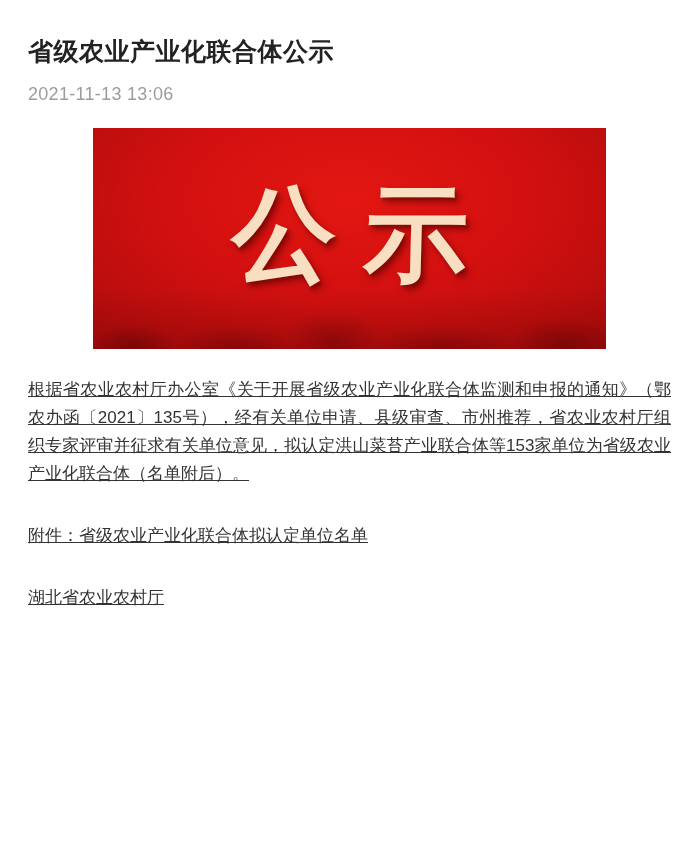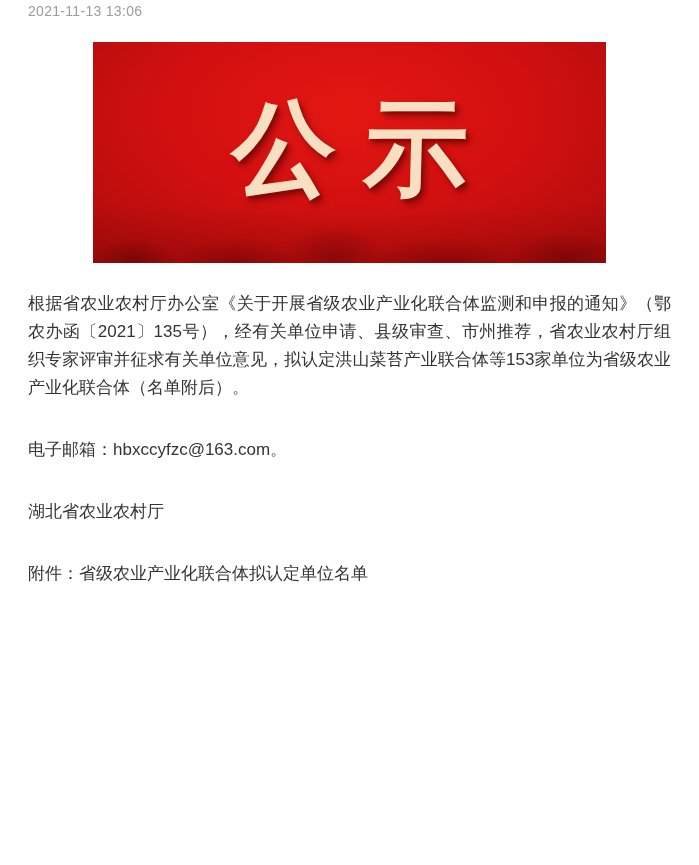--- a/index.html
+++ b/index.html
@@ -19,22 +19,22 @@
   }
   .article-title {
     margin: 36px 0 0 0;
     font-size: 25px;
     line-height: 1.25;
     font-weight: bold;
     color: #222222;
     letter-spacing: 0.5px;
   }
   .publish-date {
-    margin-top: 3px;
-    font-size: 14px;
+    margin-top: 17px;
+    font-size: 18px;
     color: #9c9c9c;
     letter-spacing: 0.3px;
   }
   .banner {
     position: relative;
     width: 513px;
     height: 221px;
     margin: 23px auto 0 auto;
     background:
       radial-gradient(ellipse 75% 95% at 50% 32%,
@@ -78,37 +78,38 @@
       2px 3px 2px rgba(130, 15, 0, 0.45);
     white-space: nowrap;
   }
   .body-text p {
     font-size: 17px;
     line-height: 28px;
     color: #333333;
     text-align: justify;
     margin: 34px 0 0 0;
     word-break: break-all;
+    text-decoration: underline;
   }
   .body-text p.first {
     margin-top: 27px;
   }
 </style>
 </head>
 <body>
 
 <div class="page">
 
+  <h1 class="article-title">省级农业产业化联合体公示</h1>
 
   <div class="publish-date">2021-11-13 13:06</div>
 
   <div class="banner" style="--banner-base: #d21010; --banner-highlight: #e31712; --banner-edge: #aa0b0b; --banner-text: #f8dfc1;">
     <span class="banner-text">公示</span>
   </div>
 
   <div class="body-text">
     <p class="first">根据省农业农村厅办公室《关于开展省级农业产业化联合体监测和申报的通知》（鄂农办函〔2021〕135号），经有关单位申请、县级审查、市州推荐，省农业农村厅组织专家评审并征求有关单位意见，拟认定洪山菜苔产业联合体等153家单位为省级农业产业化联合体（名单附后）。</p>
-    <p>电子邮箱：hbxccyfzc@163.com。</p>
+    <p>附件：省级农业产业化联合体拟认定单位名单</p>
     <p>湖北省农业农村厅</p>
-    <p>附件：省级农业产业化联合体拟认定单位名单</p>
   </div>
 
 </div>
 
 </body></html>

